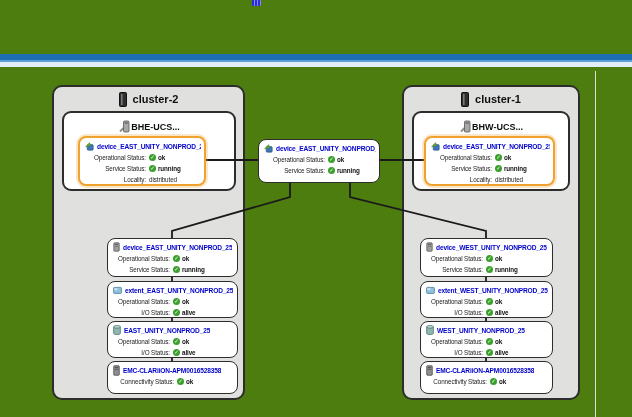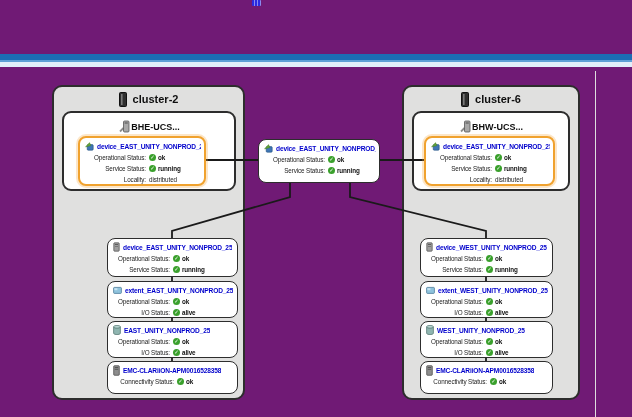--- a/index.html
+++ b/index.html
@@ -1,19 +1,19 @@
 <!DOCTYPE html>
 <html style="--topbar: #1c6db4; --topbar_accent: #5e9fd6; --topbar_strip: #e2eefa; --cluster_bg: #e0e0df; --highlight_orange: #f0a22e; --link_blue: #0000cc; --status_green: #3aa02c;"><head>
 <meta charset="utf-8">
 <style>
   * { box-sizing: border-box; margin: 0; padding: 0; }
   html,body { background:#fff; }
   .page{
     position:relative; width:632px; height:417px; overflow:hidden;
-    background:#701a75; font-family:"Liberation Sans","DejaVu Sans",sans-serif;
+    background:#4d7c0f; font-family:"Liberation Sans","DejaVu Sans",sans-serif;
   }
   
   .tiny-glyph{position:absolute; left:252px; top:0; width:9px; height:6px;
     background:repeating-linear-gradient(90deg,#2a2ae0 0 2px,#8a8af0 2px 3px); border-radius:1px;}
   .topbar{position:absolute; left:0; top:54px; width:632px; height:6px; background:var(--topbar,#1c6db4);}
   .topbar-accent{position:absolute; left:0; top:60px; width:632px; height:2px; background:var(--topbar_accent,#5e9fd6);}
   .topbar-strip{position:absolute; left:0; top:62px; width:632px; height:5px; background:var(--topbar_strip,#e2eefa);}
   .edge-line{position:absolute; left:595px; top:71px; width:1px; height:346px; background:#dedede;}
 
   
@@ -71,21 +71,21 @@
   </div>
 
   <div class="cluster" style="left:402px; top:85px; width:178px; height:315px;">
     <div class="cluster-header">
       <span class="icon">
         <svg width="8" height="15" viewBox="0 0 8 15">
             <rect x="0.5" y="0.5" width="7" height="14" rx="1" fill="#2f2f2f" stroke="#111"></rect>
             <rect x="2" y="2" width="1.6" height="11" fill="#7a7a7a"></rect>
           </svg>
       </span>
-      <span>cluster-6</span>
+      <span>cluster-1</span>
     </div>
   </div>
 
   <div class="hostbox" style="left:62px; top:111px; width:174px; height:80px;">
     <div class="host-header">
       <span class="icon">
         <svg width="13" height="13" viewBox="0 0 13 13">
             <path d="M2 11.5 L5.5 8" stroke="#8d8d8d" stroke-width="1.8"></path>
             <rect x="5.5" y="1" width="5.5" height="11" rx="1" fill="#a8a8a8" stroke="#555" stroke-width="0.8"></rect>
             <rect x="6.6" y="2.4" width="3.2" height="1.2" fill="#5d5d5d"></rect>

